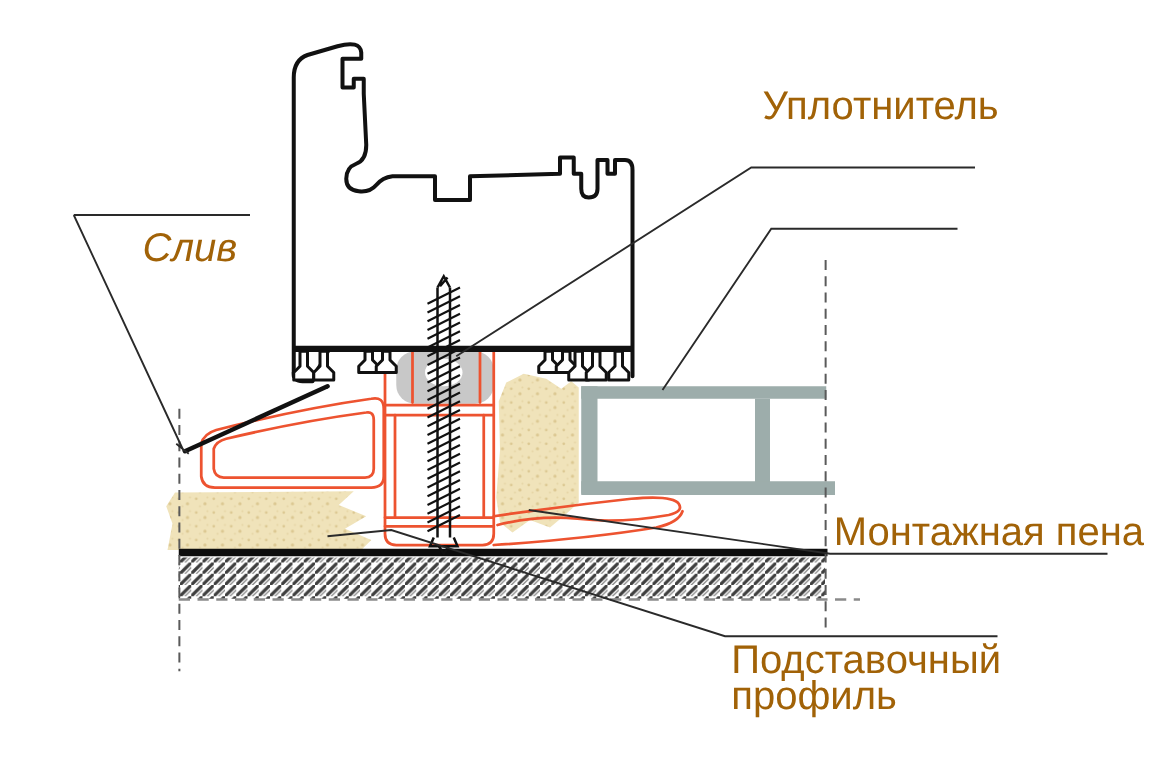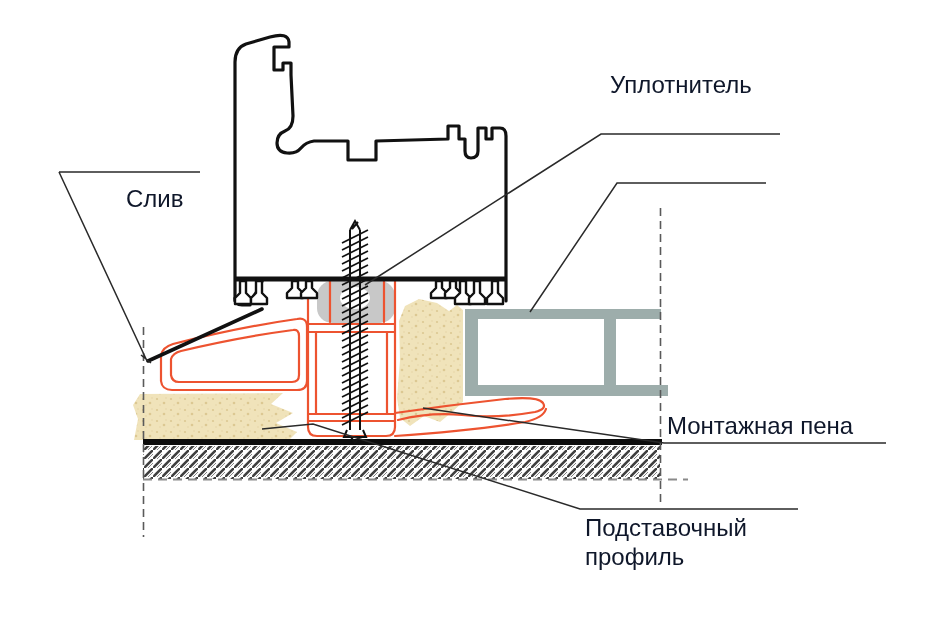--- a/index.html
+++ b/index.html
@@ -6,22 +6,22 @@
   .canvas{
     position:relative;
     width:940px;height:627px;
     background:#ffffff;
     overflow:hidden;
     font-family:"Liberation Sans", sans-serif;
   }
   .canvas svg{position:absolute;left:0;top:0;}
   .lbl{
     position:absolute;
-    color:#0f172a;
-    font-size:24px;
+    color:#a16207;
+    font-size:32px;
     line-height:29px;
     white-space:nowrap;
     letter-spacing:0px;
   }
   
   .frame-stroke{stroke:var(--c-outline,#111);fill:none;stroke-width:3.2;stroke-linejoin:round;stroke-linecap:round;}
   .rail{stroke:var(--c-outline,#111);stroke-width:5;fill:none;}
   .boot{stroke:var(--c-outline,#111);stroke-width:2.4;fill:#ffffff;stroke-linejoin:round;}
   .thin{stroke:var(--c-outline,#111);stroke-width:2.2;fill:none;}
   .drain{stroke:var(--c-outline,#111);stroke-width:3.6;fill:none;stroke-linecap:round;}
@@ -134,21 +134,21 @@
       <path class="leader" d="M766 183 L617 183 L530 312"></path>
     </g>
     <g>
       <path class="leader" d="M886 443 L664 443 L423 408"></path>
     </g>
     <g>
       <path class="leader" d="M798 509 L580 509 L313 424 L262 429"></path>
     </g>
   </svg>
 
-  <div class="lbl" style="left:126px;top:184px;">Слив</div>
+  <div class="lbl" style="left:114px;top:184px;font-style:italic;">Слив</div>
 
   <div class="lbl" style="left:610px;top:70px;">
     <div>Уплотнитель</div>
   </div>
 
 
   <div class="lbl" style="left:585px;top:513px;">
     <div>Подставочный</div>
     <div>профиль</div>
   </div>

